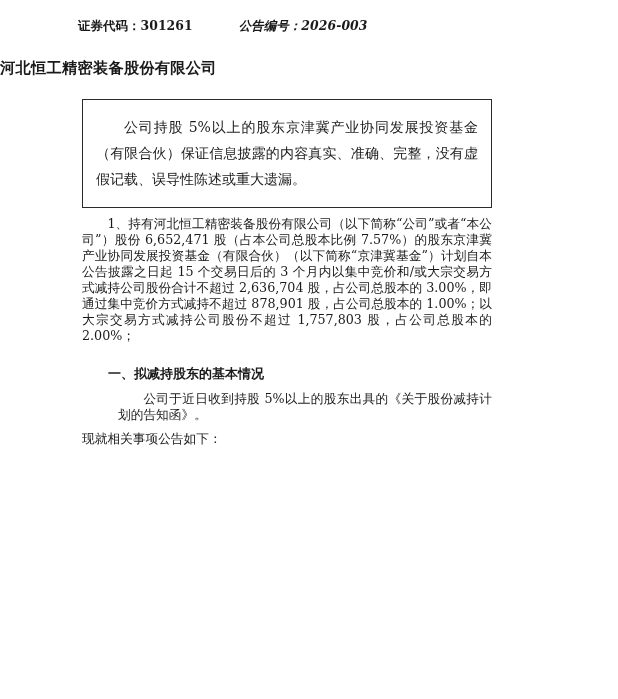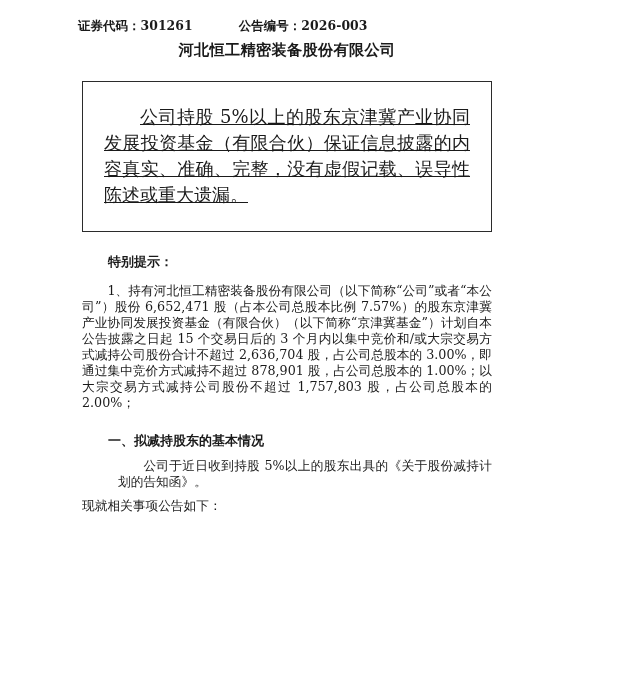--- a/index.html
+++ b/index.html
@@ -31,48 +31,47 @@
     align-items: baseline;
     padding: 18px 0 0 0;
     margin-left: 78px;
     margin-right: 40px;
     font-size: 12.4px;
     font-weight: bold;
     letter-spacing: 0.1px;
     white-space: nowrap;
   }
   .meta-item { margin-right: 46px; }
-  .meta-item:last-child { margin-right: 0; }
+  .meta-item:last-child { margin-right: 0; font-style: italic; }
 
   
   .title-block {
-    text-align: center;
+    margin-top: 18px;
   }
   .title-line {
     font-size: 15.2px;
     font-weight: bold;
     line-height: 30px;
     letter-spacing: 0.3px;
   }
 
   
   .notice-box {
     margin: 16px 82px 0 82px;
     border: 1px solid #2b2b2b;
     box-sizing: border-box;
     padding: 10px 9px 11px 9px;
   }
   .notice-p {
-    font-size: 18px;
+    font-size: 14px;
     line-height: 26px;
     text-indent: 2em;
     text-align: justify;
     text-justify: inter-ideograph;
-    margin: 12px;
-    text-decoration: underline;
+    margin: 4px;
   }
 
   
   .body-block {
     margin: 0 82px 0 82px;
   }
   .sec-head {
     font-size: 13px;
     font-weight: bold;
     line-height: 26px;
@@ -103,21 +102,20 @@
   <div class="title-block">
     <div class="title-line">河北恒工精密装备股份有限公司</div>
   </div>
 
   <div class="notice-box">
     <p class="notice-p">公司持股 5%以上的股东京津冀产业协同发展投资基金（有限合伙）保证信息披露的内容真实、准确、完整，没有虚假记载、误导性陈述或重大遗漏。</p>
   </div>
 
   <div class="body-block">
 
-    <div class="sec-head">特别提示：</div>
 
     <p class="para">1、持有河北恒工精密装备股份有限公司（以下简称“公司”或者“本公司”）股份 6,652,471 股（占本公司总股本比例 7.57%）的股东京津冀产业协同发展投资基金（有限合伙）（以下简称“京津冀基金”）计划自本公告披露之日起 15 个交易日后的 3 个月内以集中竞价和/或大宗交易方式减持公司股份合计不超过 2,636,704 股，占公司总股本的 3.00%，即通过集中竞价方式减持不超过 878,901 股，占公司总股本的 1.00%；以大宗交易方式减持公司股份不超过 1,757,803 股，占公司总股本的 2.00%；</p>
 
 
     <div class="sec-head">一、拟减持股东的基本情况</div>
 
     <p class="para tight">公司于近日收到持股 5%以上的股东出具的《关于股份减持计划的告知函》。</p>
 
     <p class="para noind">现就相关事项公告如下：</p>
   </div>

